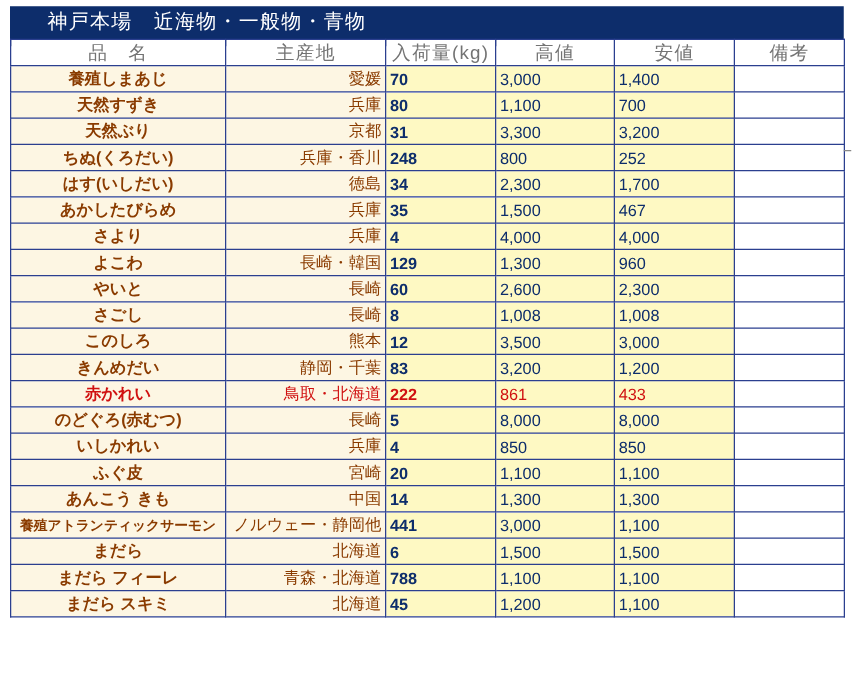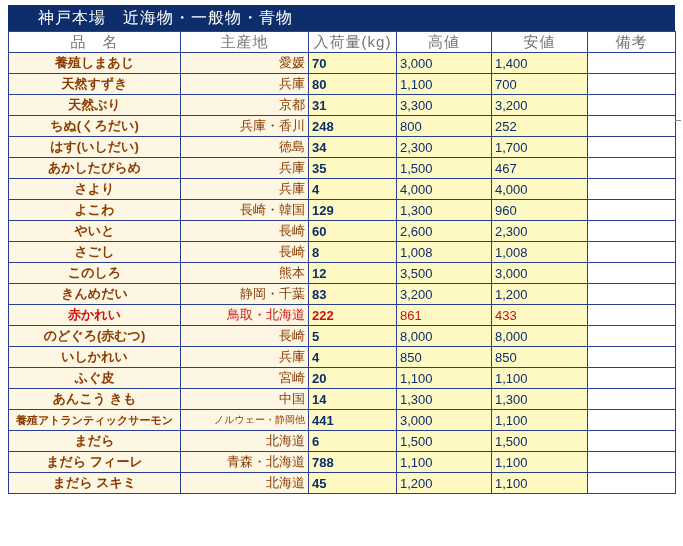--- a/index.html
+++ b/index.html
@@ -86,21 +86,21 @@
   }
   td.high, td.low {
     background: #fef9c3;
     color: #0d2d6b;
     text-align: left;
   }
   td.note {
     background: #ffffff;
   }
   td.name.small { font-size: 11px; letter-spacing: 0; }
-  td.origin.small { font-size: 10px; letter-spacing: 0; }
+  td.origin.small { font-size: 13px; letter-spacing: 0; }
   .red { color: #d01010 !important; }
   .right-tick {
     position: absolute;
     right: 2px;
     top: 120px;
     width: 6px;
     height: 1px;
     background: #888888;
   }
 </style>

